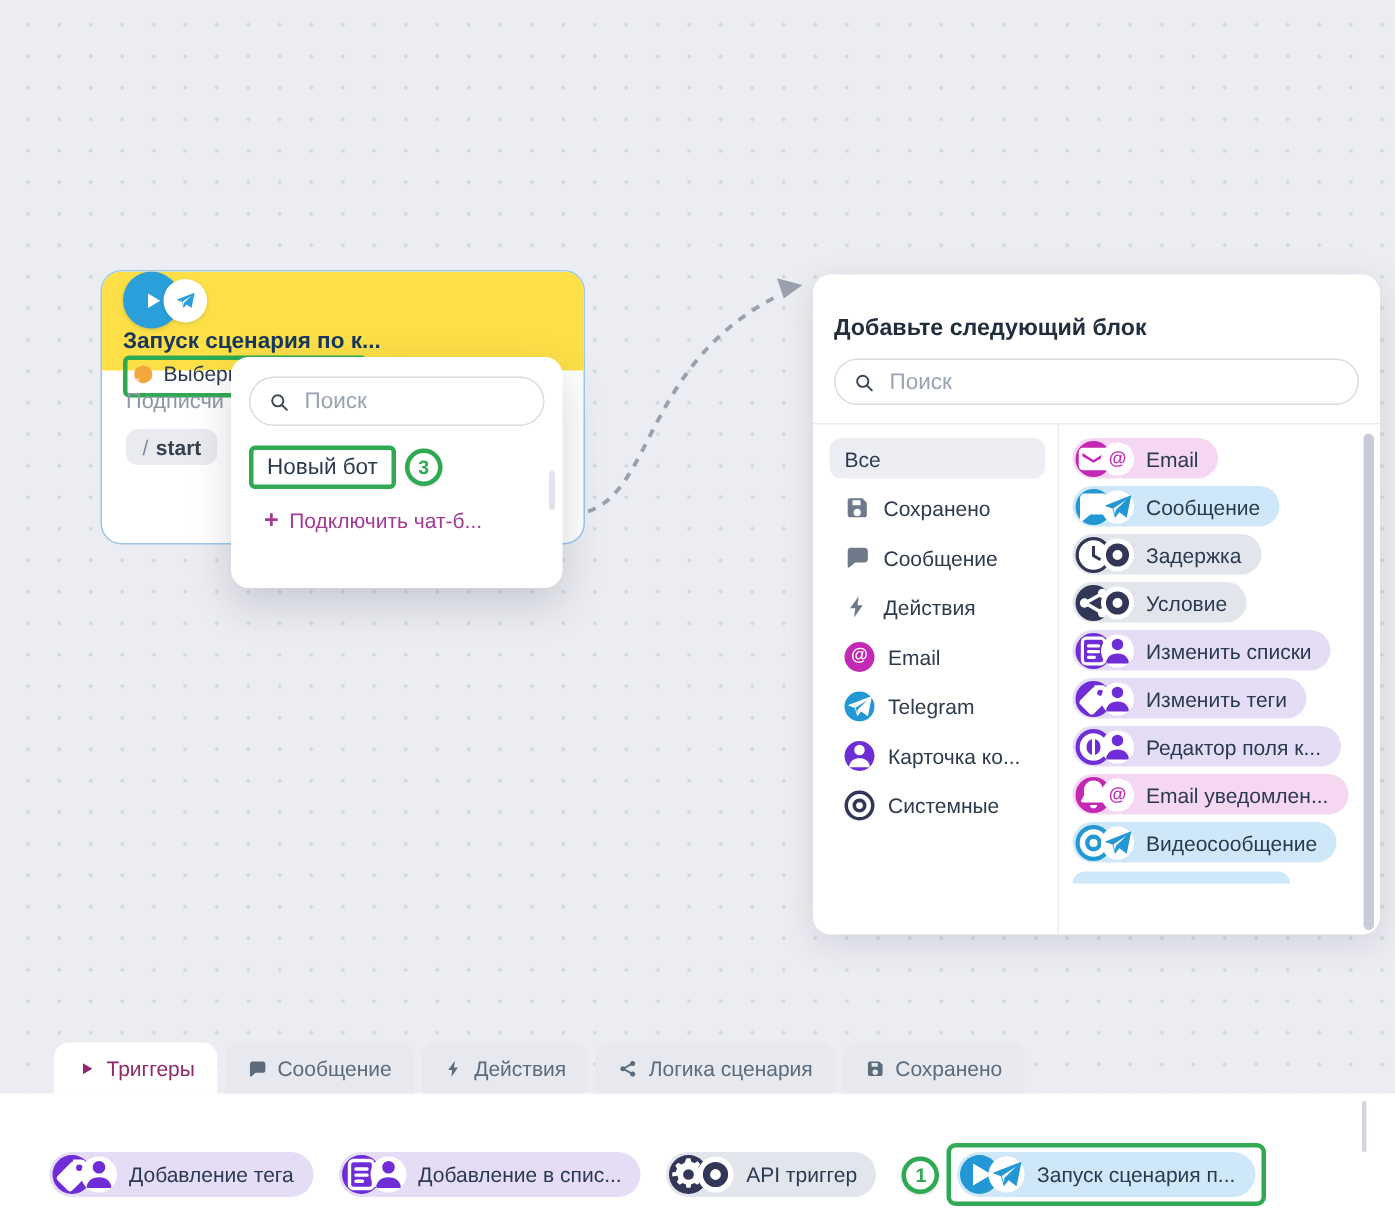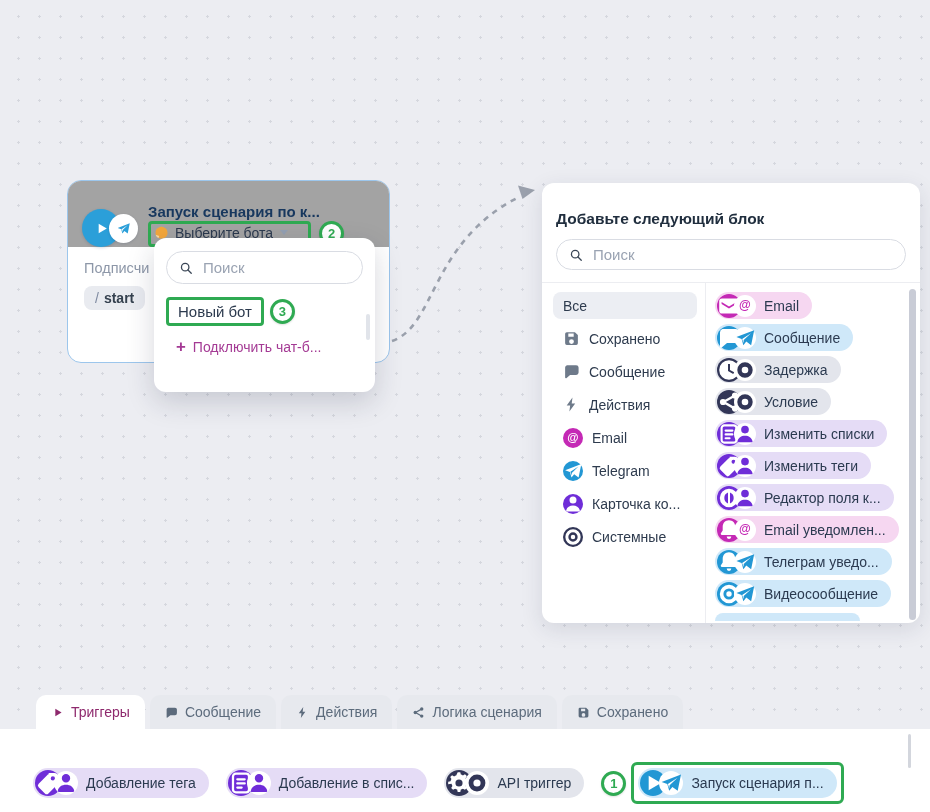--- a/index.html
+++ b/index.html
@@ -14,21 +14,21 @@
   .ic svg{width:100%;height:100%;display:block;}
   .at-glyph{font-weight:800;font-size:1.05em;line-height:1;}
   .plus-glyph{font-weight:700;font-size:1.2em;line-height:1;}
 
   
   .arrow{position:absolute;left:0;top:0;z-index:3;pointer-events:none;}
 
   
   .node{position:absolute;left:67px;top:180px;width:323px;height:183px;z-index:2;
     background:#fff;border:1.5px solid #9cc6ec;border-radius:14px;box-sizing:border-box;overflow:hidden;}
-  .node-header{background:#a3a3a3;height:66px;display:flex;align-items:flex-end;padding:0 12px 0 14px;box-sizing:border-box;}
+  .node-header{background:#fde047;height:66px;display:flex;align-items:flex-start;padding:0 12px 0 14px;box-sizing:border-box;flex-direction:column;}
   .node-icons{display:flex;align-items:center;margin-right:10px;}
   .big-play{width:38px;height:38px;border-radius:50%;background:#2b9fd9;color:#fff;display:flex;align-items:center;justify-content:center;font-size:17px;box-shadow:0 1px 3px rgba(20,40,80,.18);}
   .tg-badge{width:29px;height:29px;border-radius:50%;background:#fff;color:#2b9fd9;display:flex;align-items:center;justify-content:center;font-size:15px;margin-left:-11px;box-shadow:0 1px 3px rgba(20,40,80,.15);}
   .node-head-col{display:flex;flex-direction:column;min-width:0;}
   .node-title{font-size:15px;font-weight:700;color:#17375e;white-space:nowrap;}
   .bot-row{display:flex;align-items:center;margin-top:1px;}
   .green-box{border:3.5px solid #2faa52;border-radius:4px;box-sizing:border-box;background:transparent;}
   .bot-select{display:inline-flex;align-items:center;gap:6px;padding:1px 20px 1px 3px;}
   .bot-select .bot-label{font-size:14px;color:#2c3a4e;white-space:nowrap;}
   .caret{width:0;height:0;border-left:4.5px solid transparent;border-right:4.5px solid transparent;border-top:5px solid #93a0b2;margin-left:1px;}
@@ -355,33 +355,20 @@
             </svg>
           </span>
           <span class="c2">
             <span class="at-glyph">@</span>
           </span>
           <span class="chip-label">Email уведомлен...</span>
         </div>
         <div class="chip blue">
           <span class="c1">
             <svg viewBox="0 0 24 24">
-              <path fill="currentColor" d="M12 2.3c3.7 0 6.3 2.8 6.3 6.5v3.6l1.8 2.9c.45.72-.07 1.7-.92 1.7H4.82c-.85 0-1.37-.98-.92-1.7l1.8-2.9V8.8c0-3.7 2.6-6.5 6.3-6.5zM9.7 18.6h4.6a2.3 2.3 0 1 1-4.6 0z"></path>
-            </svg>
-          </span>
-          <span class="c2">
-            <svg viewBox="0 0 24 24">
-              <path fill="currentColor" d="M22 3.5L2.6 11l5.7 2.1 1.9 6.7 3.2-3.9 5.3 3.9 3.3-16.3zM8.9 13l9.6-6.3-7.9 7.6-.3 3.2z"></path>
-            </svg>
-          </span>
-          <span class="chip-label">Телеграм уведо...</span>
-        </div>
-        <div class="chip blue">
-          <span class="c1">
-            <svg viewBox="0 0 24 24">
               <path fill="currentColor" fill-rule="evenodd" d="M12 2.8a9.2 9.2 0 1 1 0 18.4 9.2 9.2 0 0 1 0-18.4zm0 3.6a5.6 5.6 0 1 0 0 11.2 5.6 5.6 0 0 0 0-11.2zm0 2.9a2.7 2.7 0 1 1 0 5.4 2.7 2.7 0 0 1 0-5.4z"></path>
             </svg>
           </span>
           <span class="c2">
             <svg viewBox="0 0 24 24">
               <path fill="currentColor" d="M22 3.5L2.6 11l5.7 2.1 1.9 6.7 3.2-3.9 5.3 3.9 3.3-16.3zM8.9 13l9.6-6.3-7.9 7.6-.3 3.2z"></path>
             </svg>
           </span>
           <span class="chip-label">Видеосообщение</span>
         </div>

